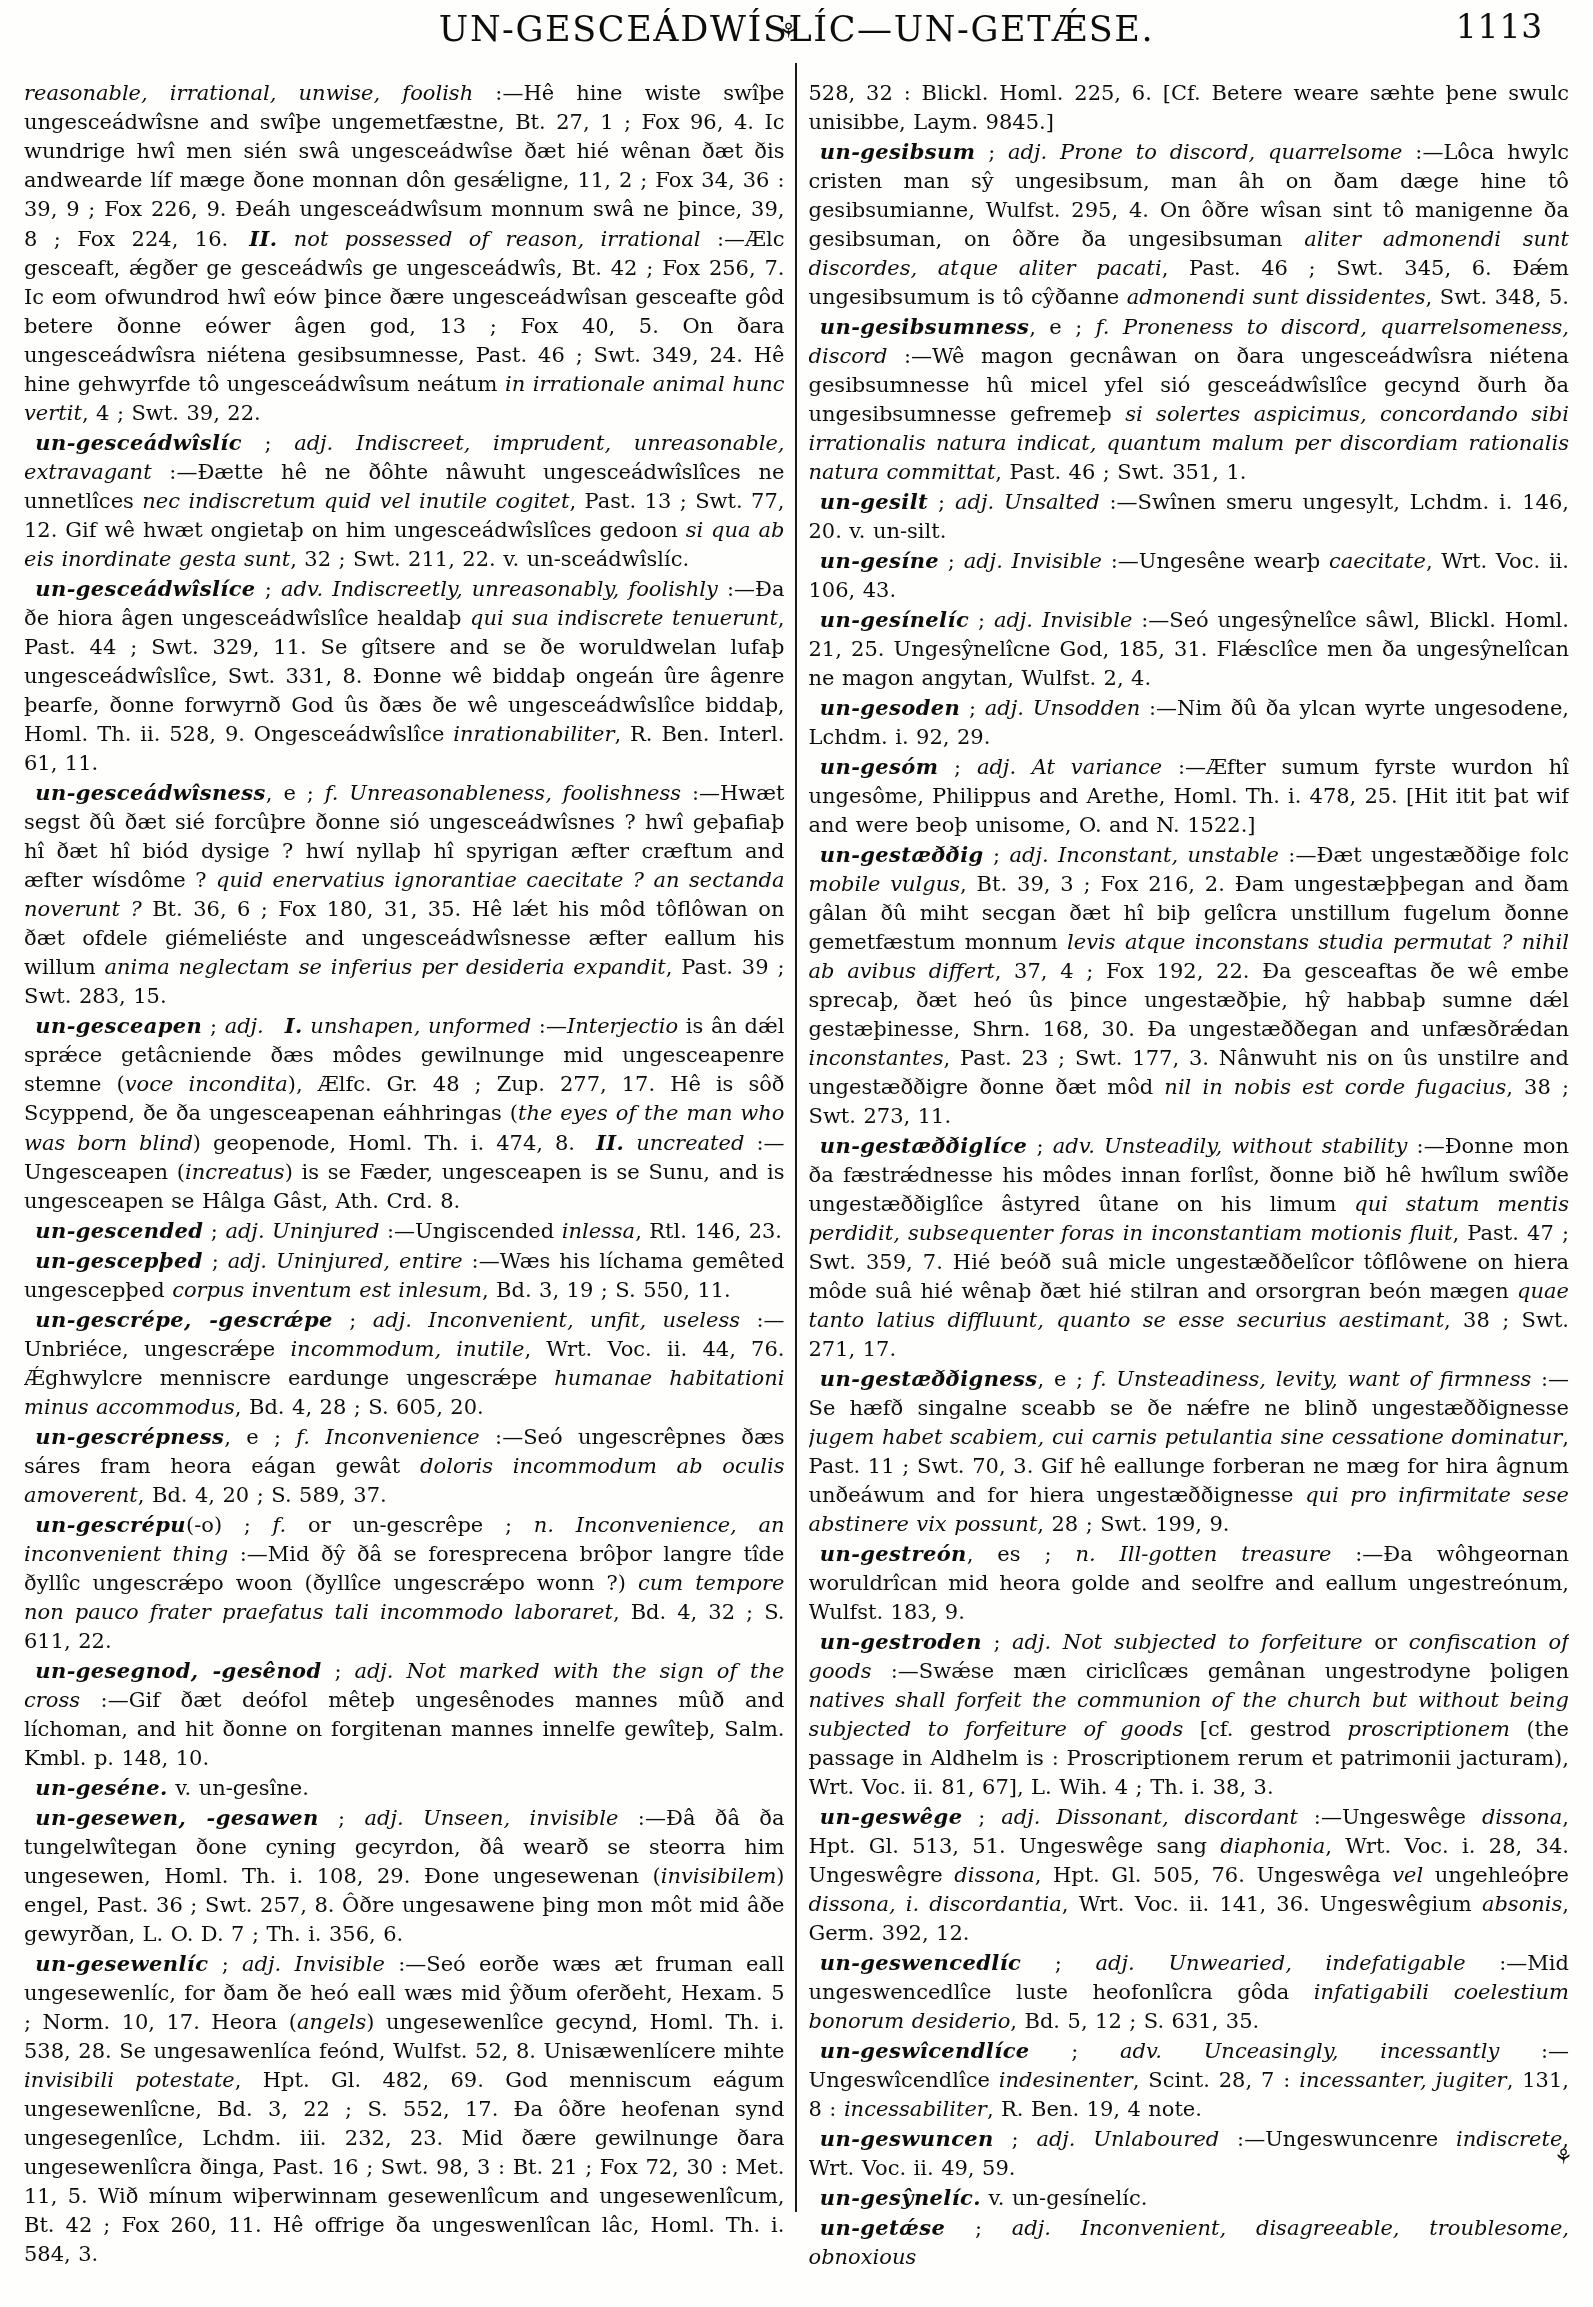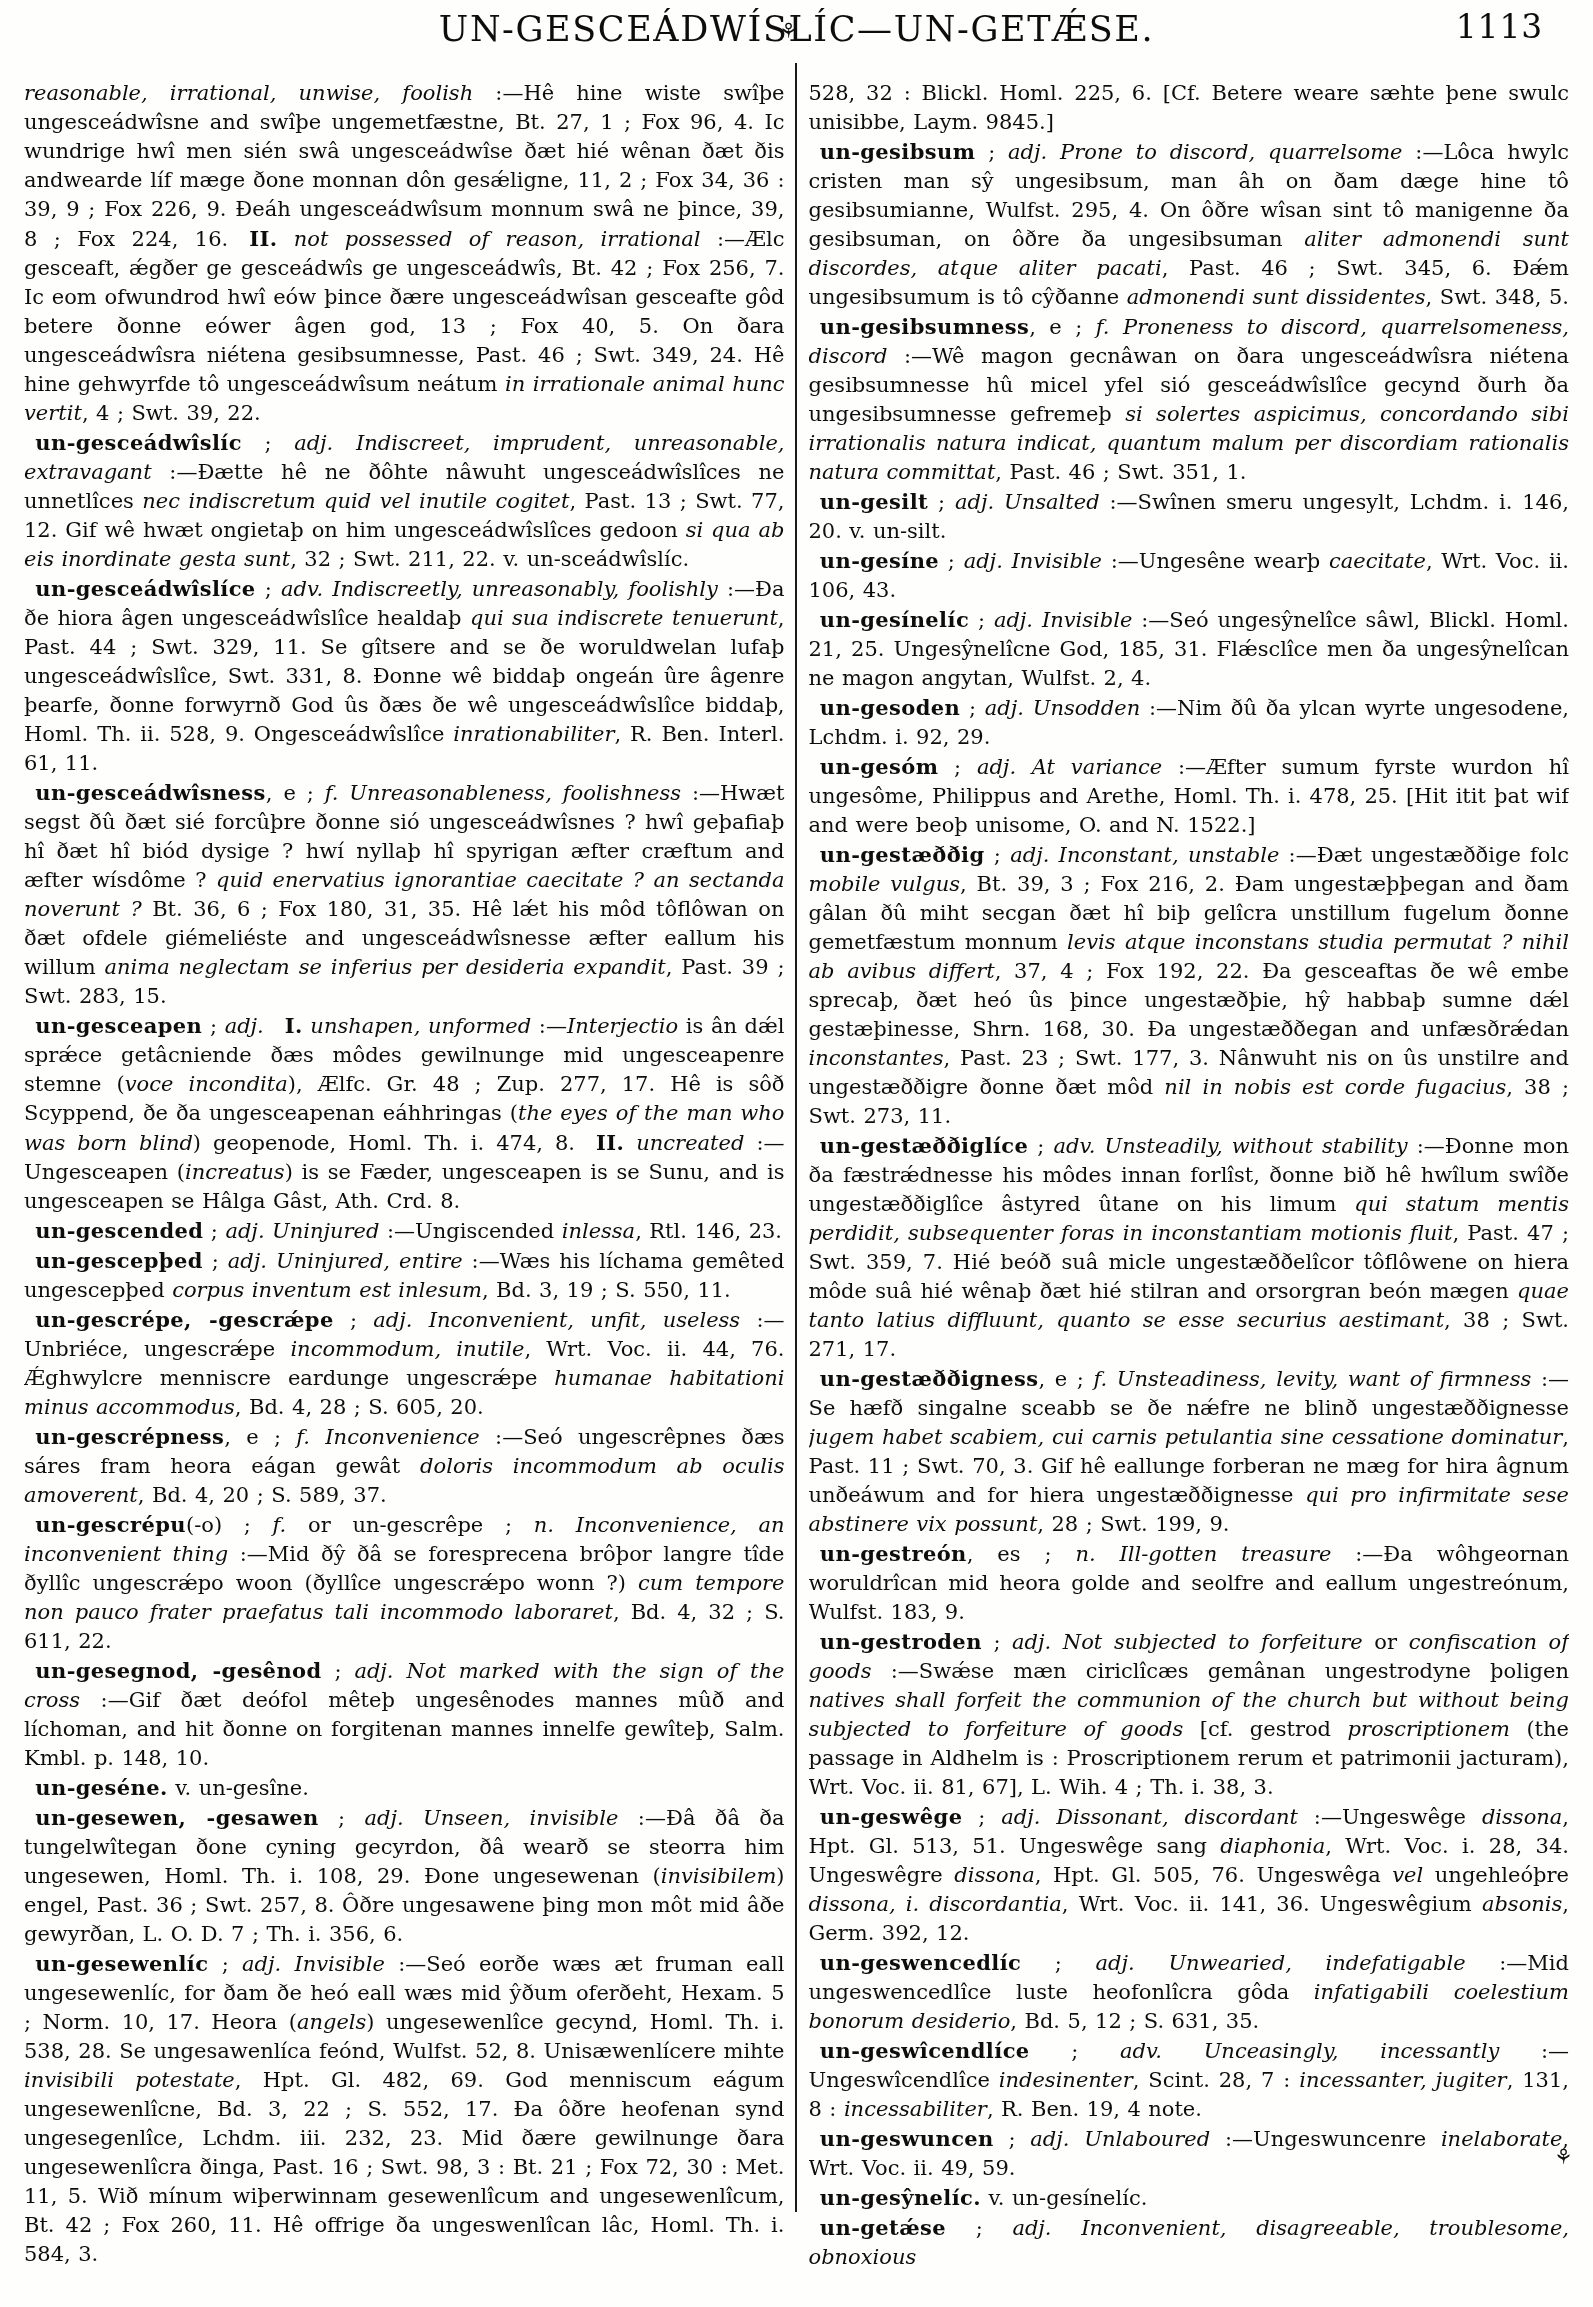--- a/index.html
+++ b/index.html
@@ -37,21 +37,21 @@
     height:2204px;overflow:hidden;
   }
   .column{flex:1 1 0;overflow:hidden;}
   .column p.entry{
     margin:0;
     font-size:21px;line-height:29px;
     text-align:justify;
     word-spacing:0.8px;
   }
   .column p.entry.ind{text-indent:11.3px;}
-  .entry .b{font-weight:700;letter-spacing:0.4px;}
+  .entry .b{font-weight:700;letter-spacing:0.4px;font-style:italic;}
   .entry .i{font-style:italic;}
   .entry .n{font-style:normal;}
 </style>
 </head>
 <body>
 
 <div class="page">
 
   <div class="running-head">
     <div class="head-title">UN-GESCEÁDWÍSLÍC—UN-GETǼSE.</div>
@@ -91,20 +91,20 @@
         <p class="entry ind"><span class="b">un-gesoden</span><span class="n"> ; </span><span class="i">adj. Unsodden</span><span class="n"> :—Nim ðû ða ylcan wyrte ungesodene, Lchdm. i. 92, 29.</span></p>
         <p class="entry ind"><span class="b">un-gesóm</span><span class="n"> ; </span><span class="i">adj. At variance</span><span class="n"> :—Æfter sumum fyrste wurdon hî ungesôme, Philippus and Arethe, Homl. Th. i. 478, 25.  [Hit itit þat wif and were beoþ unisome, O. and N. 1522.]</span></p>
         <p class="entry ind"><span class="b">un-gestæððig</span><span class="n"> ; </span><span class="i">adj. Inconstant, unstable</span><span class="n"> :—Ðæt ungestæððige folc </span><span class="i">mobile vulgus</span><span class="n">, Bt. 39, 3 ; Fox 216, 2.  Ðam ungestæþþegan and ðam gâlan ðû miht secgan ðæt hî biþ gelîcra unstillum fugelum ðonne gemetfæstum monnum </span><span class="i">levis atque inconstans studia permutat ?  nihil ab avibus differt</span><span class="n">, 37, 4 ; Fox 192, 22.  Ða gesceaftas ðe wê embe sprecaþ, ðæt heó ûs þince ungestæðþie, hŷ habbaþ sumne dǽl gestæþinesse, Shrn. 168, 30.  Ða ungestæððegan and unfæsðrǽdan </span><span class="i">inconstantes</span><span class="n">, Past. 23 ; Swt. 177, 3.  Nânwuht nis on ûs unstilre and ungestæððigre ðonne ðæt môd </span><span class="i">nil in nobis est corde fugacius</span><span class="n">, 38 ; Swt. 273, 11.</span></p>
         <p class="entry ind"><span class="b">un-gestæððiglíce</span><span class="n"> ; </span><span class="i">adv. Unsteadily, without stability</span><span class="n"> :—Ðonne mon ða fæstrǽdnesse his môdes innan forlîst, ðonne bið hê hwîlum swîðe ungestæððiglîce âstyred ûtane on his limum </span><span class="i">qui statum mentis perdidit, subsequenter foras in inconstantiam motionis fluit</span><span class="n">, Past. 47 ; Swt. 359, 7.  Hié beóð suâ micle ungestæððelîcor tôflôwene on hiera môde suâ hié wênaþ ðæt hié stilran and orsorgran beón mægen </span><span class="i">quae tanto latius diffluunt, quanto se esse securius aestimant</span><span class="n">, 38 ; Swt. 271, 17.</span></p>
         <p class="entry ind"><span class="b">un-gestæððigness</span><span class="n">, e ; </span><span class="i">f. Unsteadiness, levity, want of firmness</span><span class="n"> :—Se hæfð singalne sceabb se ðe nǽfre ne blinð ungestæððignesse </span><span class="i">jugem habet scabiem, cui carnis petulantia sine cessatione dominatur</span><span class="n">, Past. 11 ; Swt. 70, 3.  Gif hê eallunge forberan ne mæg for hira âgnum unðeáwum and for hiera ungestæððignesse </span><span class="i">qui pro infirmitate sese abstinere vix possunt</span><span class="n">, 28 ; Swt. 199, 9.</span></p>
         <p class="entry ind"><span class="b">un-gestreón</span><span class="n">, es ; </span><span class="i">n. Ill-gotten treasure</span><span class="n"> :—Ða wôhgeornan woruldrîcan mid heora golde and seolfre and eallum ungestreónum, Wulfst. 183, 9.</span></p>
         <p class="entry ind"><span class="b">un-gestroden</span><span class="n"> ; </span><span class="i">adj. Not subjected to forfeiture</span><span class="n"> or </span><span class="i">confiscation of goods</span><span class="n"> :—Swǽse mæn ciriclîcæs gemânan ungestrodyne þoligen </span><span class="i">natives shall forfeit the communion of the church but without being subjected to forfeiture of goods</span><span class="n"> [cf. gestrod </span><span class="i">proscriptionem</span><span class="n"> (the passage in Aldhelm is : Proscriptionem rerum et patrimonii jacturam), Wrt. Voc. ii. 81, 67], L. Wih. 4 ; Th. i. 38, 3.</span></p>
         <p class="entry ind"><span class="b">un-geswêge</span><span class="n"> ; </span><span class="i">adj. Dissonant, discordant</span><span class="n"> :—Ungeswêge </span><span class="i">dissona</span><span class="n">, Hpt. Gl. 513, 51.  Ungeswêge sang </span><span class="i">diaphonia</span><span class="n">, Wrt. Voc. i. 28, 34.  Ungeswêgre </span><span class="i">dissona</span><span class="n">, Hpt. Gl. 505, 76.  Ungeswêga </span><span class="i">vel</span><span class="n"> ungehleóþre </span><span class="i">dissona, i. discordantia</span><span class="n">, Wrt. Voc. ii. 141, 36.  Ungeswêgium </span><span class="i">absonis</span><span class="n">, Germ. 392, 12.</span></p>
         <p class="entry ind"><span class="b">un-geswencedlíc</span><span class="n"> ; </span><span class="i">adj. Unwearied, indefatigable</span><span class="n"> :—Mid ungeswencedlîce luste heofonlîcra gôda </span><span class="i">infatigabili coelestium bonorum desiderio</span><span class="n">, Bd. 5, 12 ; S. 631, 35.</span></p>
         <p class="entry ind"><span class="b">un-geswîcendlíce</span><span class="n"> ; </span><span class="i">adv. Unceasingly, incessantly</span><span class="n"> :—Ungeswîcendlîce </span><span class="i">indesinenter</span><span class="n">, Scint. 28, 7 : </span><span class="i">incessanter, jugiter</span><span class="n">, 131, 8 : </span><span class="i">incessabiliter</span><span class="n">, R. Ben. 19, 4 note.</span></p>
-        <p class="entry ind"><span class="b">un-geswuncen</span><span class="n"> ; </span><span class="i">adj. Unlaboured</span><span class="n"> :—Ungeswuncenre </span><span class="i">inelaborate</span><span class="n">, Wrt. Voc. ii. 49, 59.</span></p>
+        <p class="entry ind"><span class="b">un-geswuncen</span><span class="n"> ; </span><span class="i">adj. Unlaboured</span><span class="n"> :—Ungeswuncenre </span><span class="i">indiscrete</span><span class="n">, Wrt. Voc. ii. 49, 59.</span></p>
         <p class="entry ind"><span class="b">un-gesŷnelíc.</span><span class="n">  v. un-gesínelíc.</span></p>
         <p class="entry ind"><span class="b">un-getǽse</span><span class="n"> ; </span><span class="i">adj. Inconvenient, disagreeable, troublesome, obnoxious</span></p>
       </div>
   </div>
 
 </div>
 
 
 </body></html>

